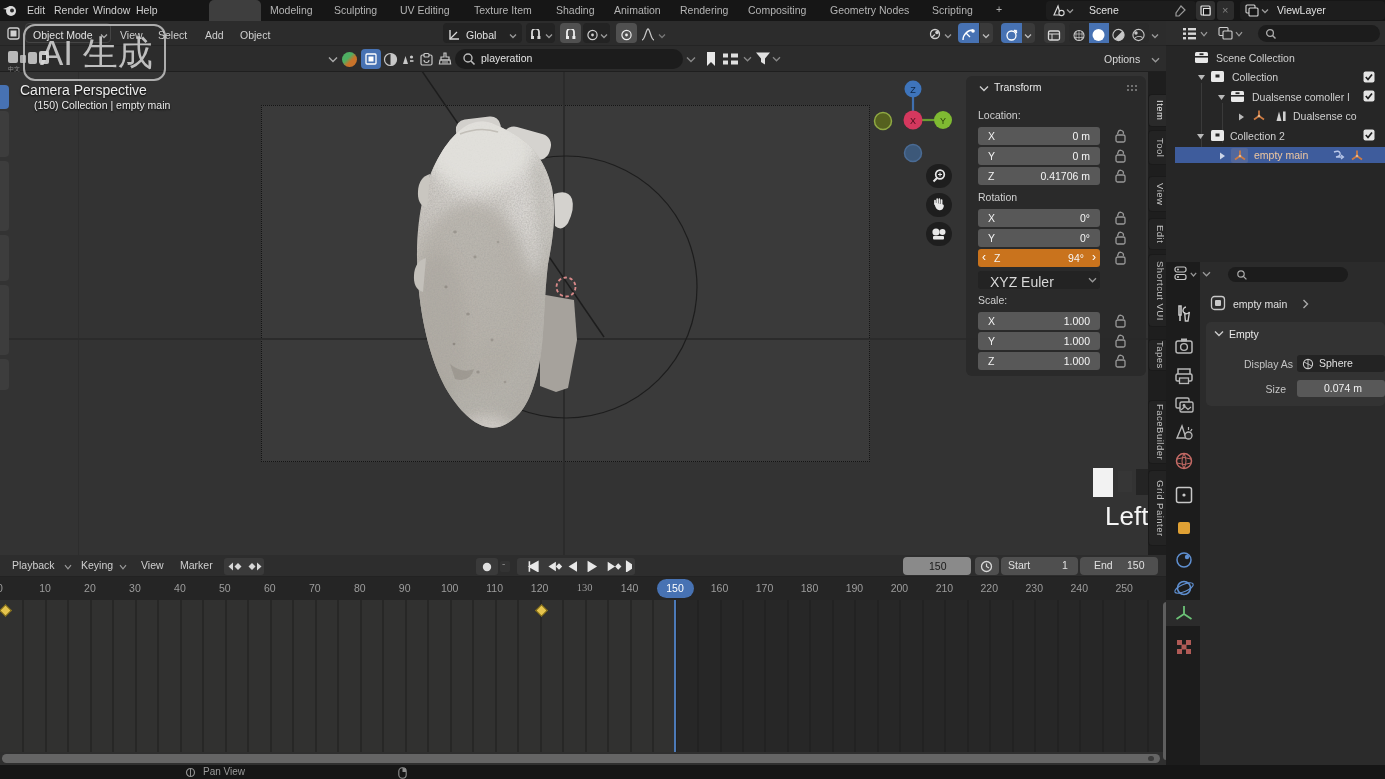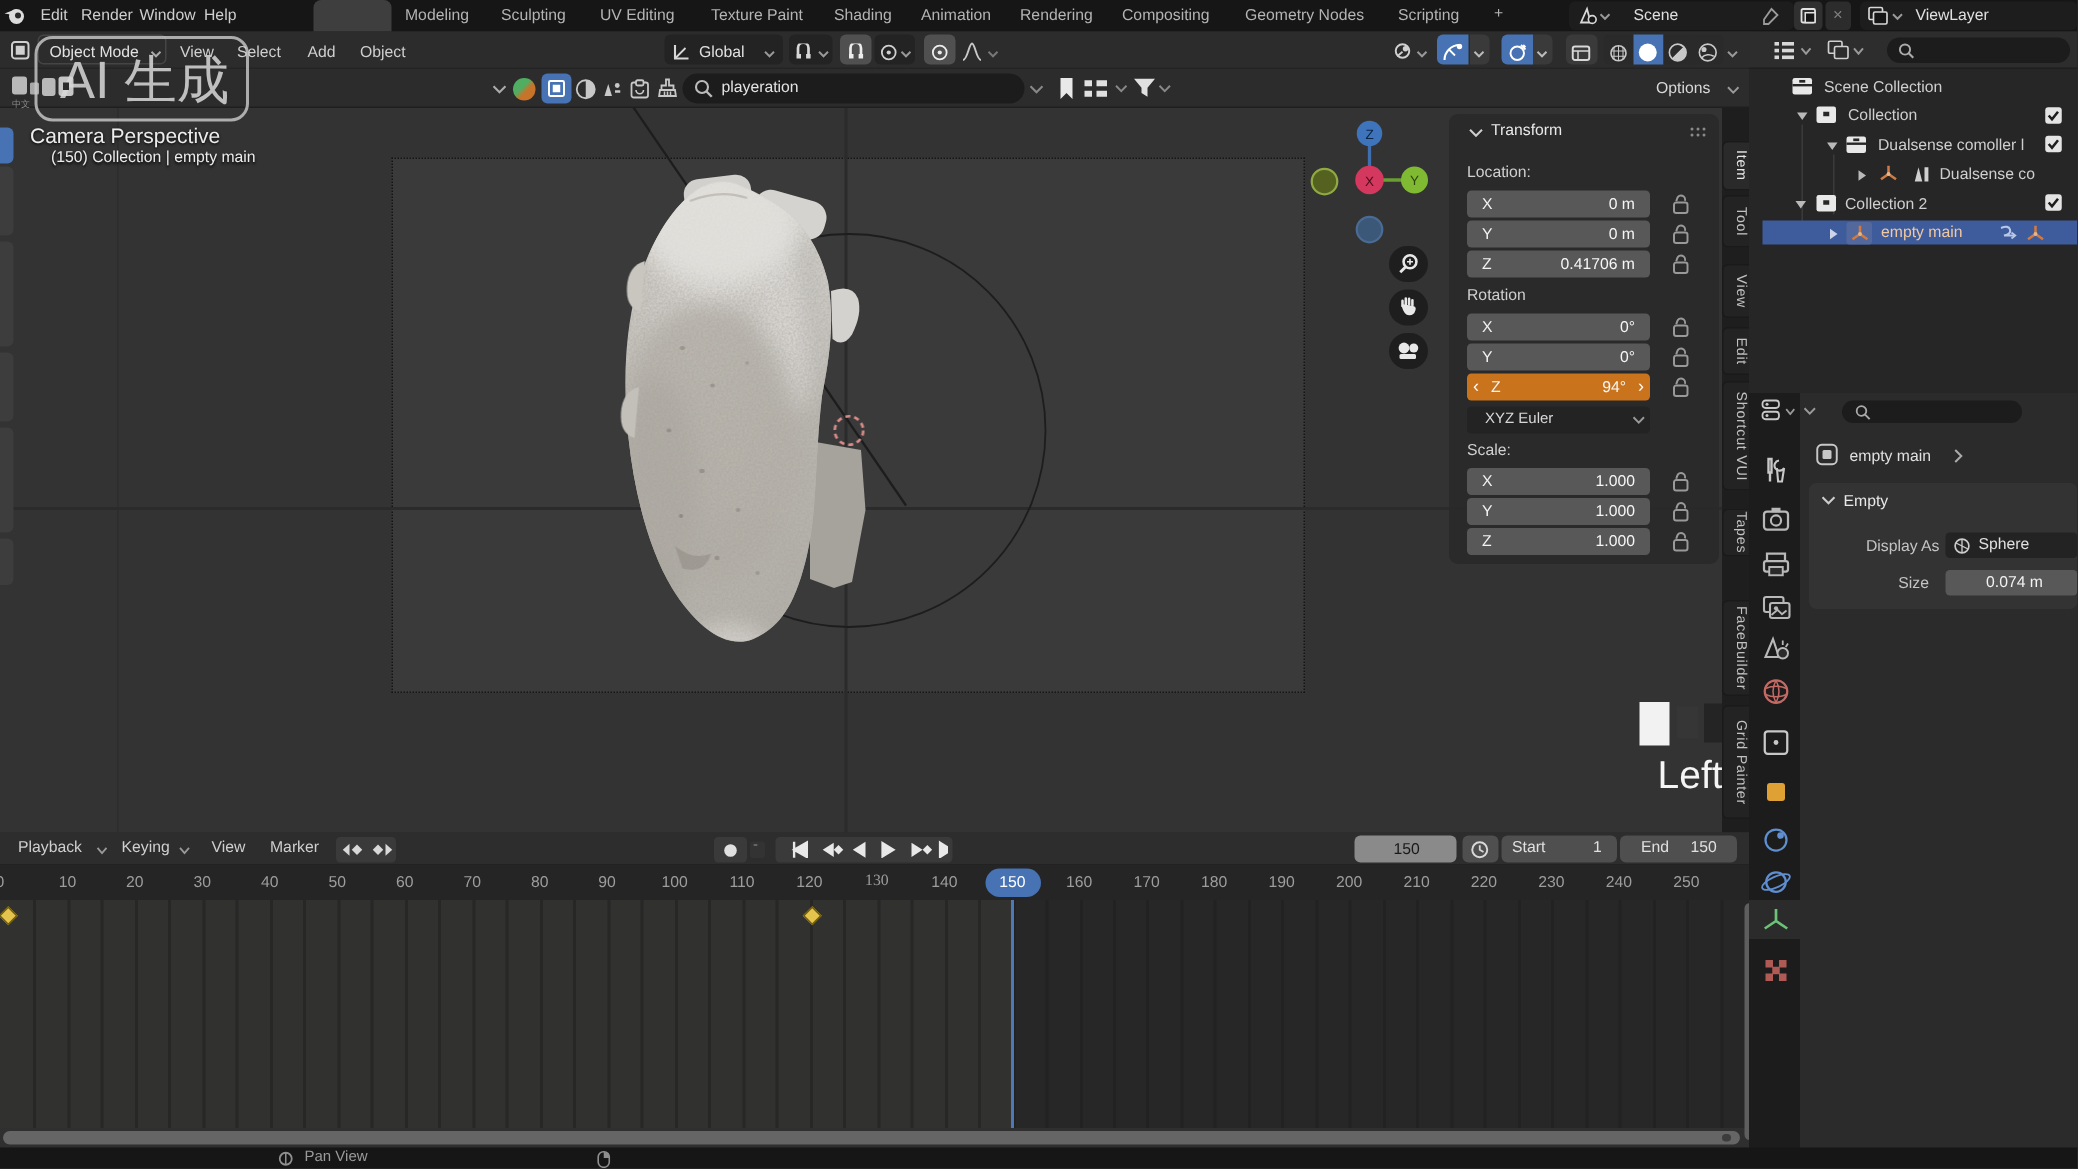--- a/index.html
+++ b/index.html
@@ -38,21 +38,21 @@
     </svg>
     <span class="abs txt" style="left:27px;top:4px;">Edit</span>
     <span class="abs txt" style="left:54px;top:4px;">Render</span>
     <span class="abs txt" style="left:93px;top:4px;">Window</span>
     <span class="abs txt" style="left:136px;top:4px;">Help</span>
     <div class="abs" style="left:209px;top:0px;width:52px;height:21px;background:#3e3e3e;border-radius:5px 5px 0 0;"></div>
     <span class="abs txt" style="left:219px;top:4px;color:#ececec;margin-top:30px;">Layout</span>
     <span class="abs txt" style="left:270px;top:4px;color:#b4b4b4;">Modeling</span>
     <span class="abs txt" style="left:334px;top:4px;color:#b4b4b4;">Sculpting</span>
     <span class="abs txt" style="left:400px;top:4px;color:#b4b4b4;">UV Editing</span>
-    <span class="abs txt" style="left:474px;top:4px;color:#b4b4b4;">Texture Paint</span>
+    <span class="abs txt" style="left:474px;top:4px;color:#b4b4b4;">Texture Item</span>
     <span class="abs txt" style="left:556px;top:4px;color:#b4b4b4;">Shading</span>
     <span class="abs txt" style="left:614px;top:4px;color:#b4b4b4;">Animation</span>
     <span class="abs txt" style="left:680px;top:4px;color:#b4b4b4;">Rendering</span>
     <span class="abs txt" style="left:748px;top:4px;color:#b4b4b4;">Compositing</span>
     <span class="abs txt" style="left:830px;top:4px;color:#b4b4b4;">Geometry Nodes</span>
     <span class="abs txt" style="left:932px;top:4px;color:#b4b4b4;">Scripting</span>
     <span class="abs txt" style="left:996px;top:3px;color:#b4b4b4;">+</span>
 
     <div class="abs" style="left:1046px;top:1px;width:150px;height:19px;background:#1d1d1d;border-radius:4px;"></div>
     <svg class="abs" style="left:1052px;top:4px;" width="13" height="13" viewBox="0 0 13 13">
@@ -452,21 +452,21 @@
         <span class="nl">Y</span>
         <span class="nv">0°</span>
       </div>
     <div class="abs nfield orange" style="left:12px;top:173px;">
         <span class="na">‹</span>
         <span class="nl" style="left:16px;">Z</span>
         <span class="nv" style="right:16px;">94°</span>
         <span class="na" style="right:4px;left:auto;">›</span>
       </div>
     <div class="abs" style="left:12px;top:195px;width:122px;height:18px;background:#232323;border-radius:3px;"></div>
-    <span class="abs" style="left:24px;top:198px;font-size:10px;color:#d8d8d8;text-align:center;">XYZ Euler</span>
+    <span class="abs" style="left:24px;top:198px;font-size:14px;color:#d8d8d8;text-align:center;">XYZ Euler</span>
     <svg class="abs" style="left:122px;top:201px;" width="9" height="6" viewBox="0 0 9 6">
         <path d="M1 1.2 L4.5 4.8 L8 1.2" stroke="#999" stroke-width="1.3" fill="none"></path>
       </svg>
     <span class="abs" style="left:12px;top:218px;font-size:10.5px;color:#d0d0d0;">Scale:</span>
     <div class="abs nfield" style="left:12px;top:236px;">
         <span class="nl">X</span>
         <span class="nv">1.000</span>
       </div>
     <div class="abs nfield" style="left:12px;top:256px;">
         <span class="nl">Y</span>

